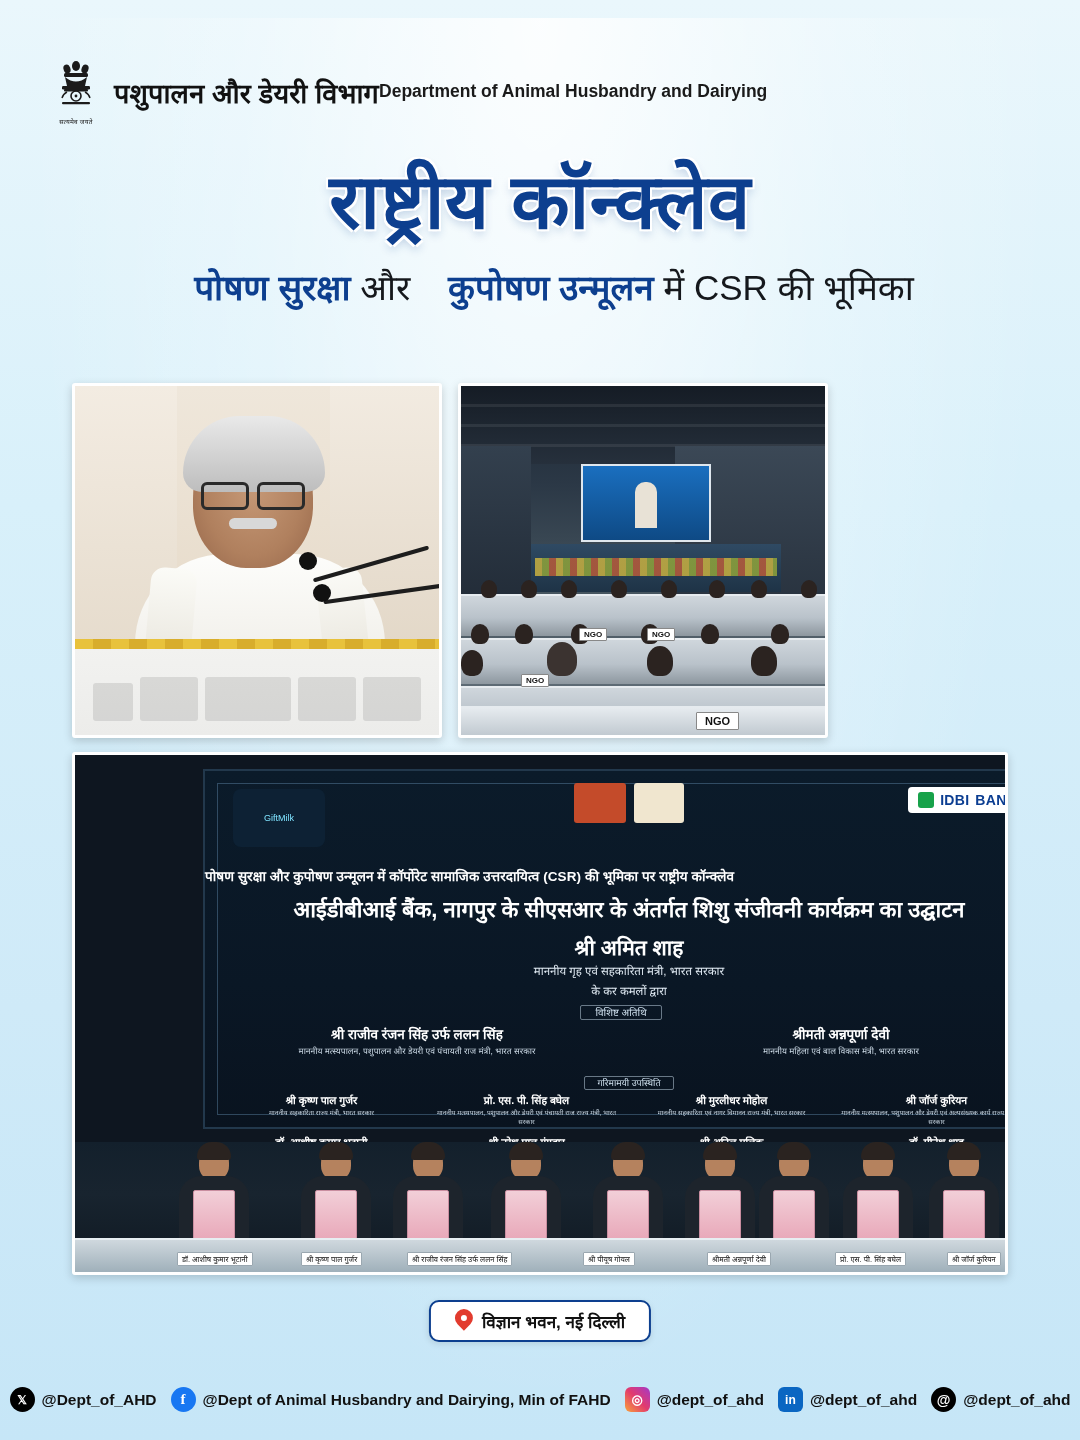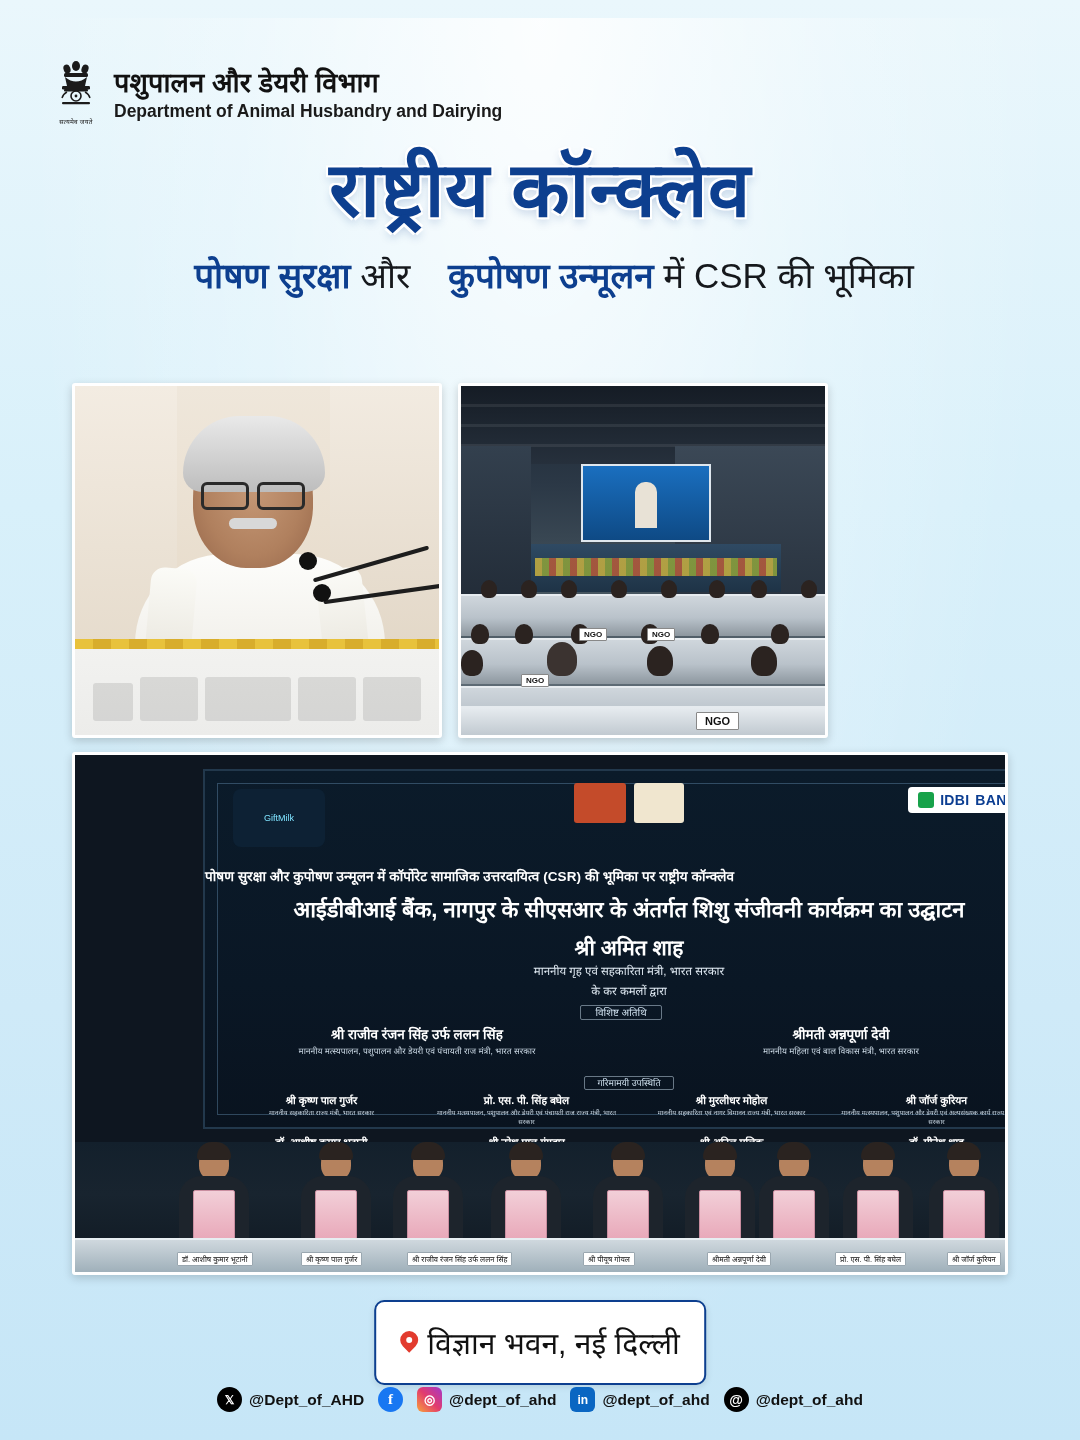--- a/index.html
+++ b/index.html
@@ -29,40 +29,41 @@
   }
   .emblem {
     width: 48px; height: 74px;
     display: flex; flex-direction: column; align-items: center; justify-content: flex-start;
     color: #1b1b1b;
   }
   .emblem svg { display: block; }
   .emblem .motto {
     font-size: 6.5px; letter-spacing: .2px; color: #222; margin-top: 1px; white-space: nowrap;
   }
-  .dept-text { display: flex; flex-direction: column; justify-content: center; }
+  .dept-text { display: flex; justify-content: center; }
   .dept-hi {
     font-size: 27px; font-weight: 700; color: #111; line-height: 1.15;
     letter-spacing: .2px;
   }
   .dept-en {
     font-size: 17.5px; font-weight: 600; color: #1a1a1a; line-height: 1.2; margin-top: 2px;
   }
 
   
   .title-wrap { position: absolute; left: 0; right: 0; top: 150px; text-align: center; }
   .main-title {
     font-size: 76px; font-weight: 800; color: #0d3f8f;
     letter-spacing: .5px; line-height: 1.05;
     text-shadow:
        2px 2px 0 #ffffff,
       -2px 2px 0 #ffffff,
        2px -2px 0 #ffffff,
       -2px -2px 0 #ffffff,
        0 5px 10px rgba(13,63,143,0.22);
+    margin-top: 12px;
   }
   .sub-title {
     margin-top: 24px;
     font-size: 35px; color: #111; line-height: 1.25;
   }
   .sub-title b { color: #0d3f8f; font-weight: 800; margin-left: 28px; }
   .sub-title .plain { font-weight: 500; color: #15181c; }
 
   
   .photos { position: absolute; left: 72px; top: 383px; width: 756px; }
@@ -242,22 +243,22 @@
   .nameplate {
     position:absolute; bottom:6px; background:#fff; border:1px solid #9aa7b0;
     font-size:7.5px; color:#111; padding:1px 4px; white-space:nowrap; border-radius:1px;
   }
 
   
   .venue {
     position:absolute; left:50%; transform:translateX(-50%); top:1300px;
     display:flex; align-items:center; gap:9px;
     background:#ffffff; border:2px solid #0d3f8f; border-radius:10px;
-    padding:20px 24px;
-    font-size:30px; font-weight:400; color:#111;
+    padding:7px 24px;
+    font-size:17px; font-weight:700; color:#111;
     box-shadow: 0 2px 6px rgba(0,0,0,.10);
   }
   .pin { width:18px; height:24px; position:relative; }
   .pin:before {
     content:""; position:absolute; left:0; top:0; width:18px; height:18px;
     background:#e23b2e; border-radius:50% 50% 50% 0; transform: rotate(-45deg);
   }
   .pin:after {
     content:""; position:absolute; left:6px; top:6px; width:6px; height:6px;
     background:#fff; border-radius:50%;
@@ -563,20 +564,21 @@
     <span>विज्ञान भवन, नई दिल्ली</span>
   </div>
 
   <div class="social">
     <div class="sitem">
       <span class="sicon ic-x">𝕏</span>
       <span>@Dept_of_AHD</span>
     </div>
     <div class="sitem">
       <span class="sicon ic-fb">f</span>
+      <span>@Dept of Animal Husbandry and Dairying, Min of FAHD</span>
     </div>
     <div class="sitem">
       <span class="sicon ic-ig">◎</span>
       <span>@dept_of_ahd</span>
     </div>
     <div class="sitem">
       <span class="sicon ic-in">in</span>
       <span>@dept_of_ahd</span>
     </div>
     <div class="sitem">

